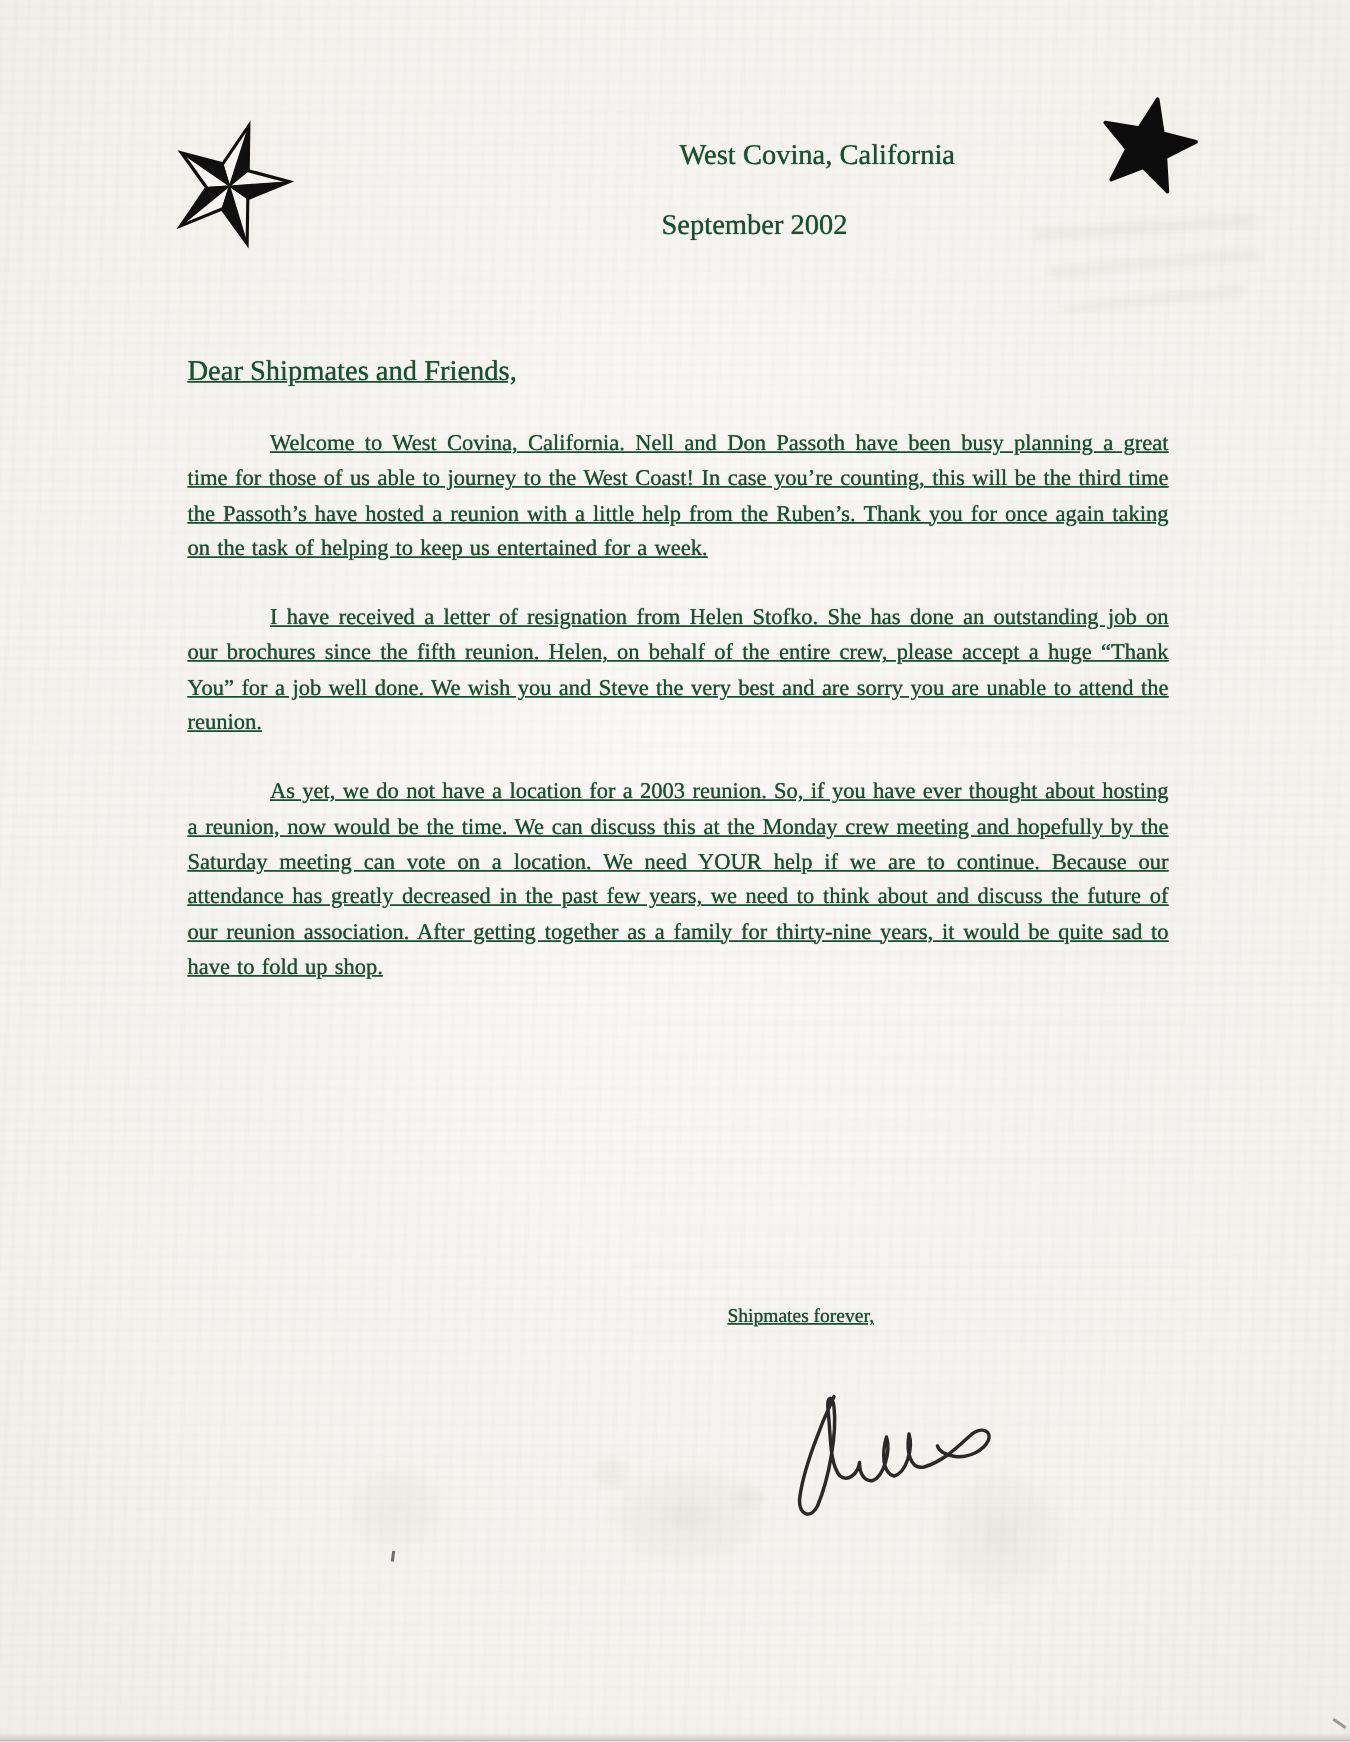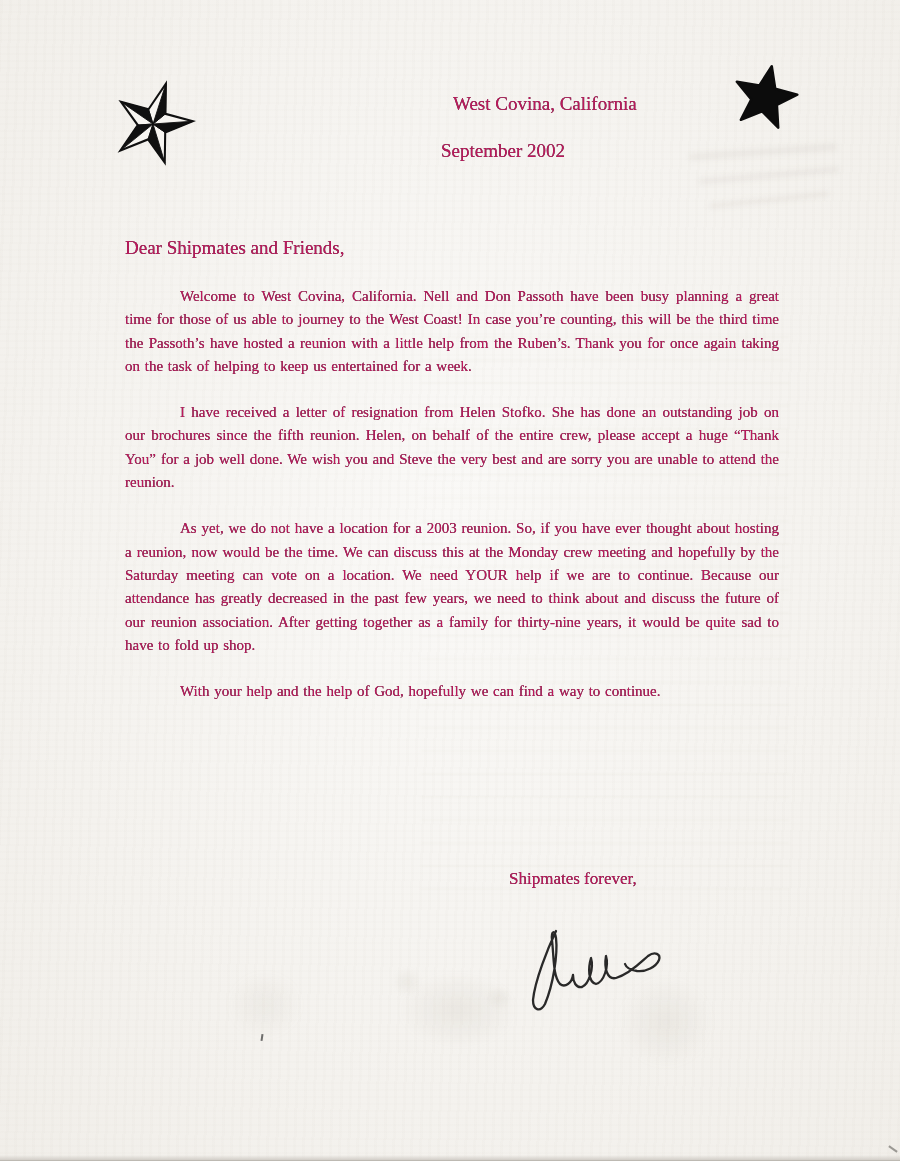--- a/index.html
+++ b/index.html
@@ -3,50 +3,50 @@
 <meta charset="utf-8">
 <style>
   html,body { margin:0; padding:0; background:#e8e6e2; }
   .page {
     position:relative;
     width:900px; height:1161px;
     margin:0 auto;
     background:#f5f3ef;
     overflow:hidden;
     font-family:"Liberation Serif","DejaVu Serif",serif;
-    color:#be185d;
+    color:#14532d;
   }
   
   .page::before {
     content:"";
     position:absolute; inset:0;
     background:
       repeating-linear-gradient(92deg, rgba(165,156,140,0.028) 0 3px, rgba(255,255,255,0) 3px 9px),
       repeating-linear-gradient(0deg, rgba(165,156,140,0.02) 0 2px, rgba(255,255,255,0) 2px 7px),
       radial-gradient(ellipse at 50% 45%, rgba(255,255,255,0.5) 0%, rgba(233,229,222,0.35) 100%);
     pointer-events:none;
   }
   .txt { text-shadow:0 0 0.6px rgba(0,0,0,0.8); }
 
   .header-loc  { position:absolute; left:453px; top:93px;  font-size:19px; }
   .header-date { position:absolute; left:441px; top:140px; font-size:19px; }
 
   .star-left  { position:absolute; left:110px; top:78px;  width:86px; height:92px; }
   .star-right { position:absolute; left:726px; top:63px;  width:78px; height:70px; }
 
-  .body-block { position:absolute; left:125px; top:237px; width:654px; }
+  .body-block { position:absolute; left:125px; top:237px; width:654px;text-decoration:underline; }
   .salutation { font-size:19px; margin:0 0 26px 0; }
   .para {
     font-size:15px; line-height:23.3px;
     text-align:justify;
     text-indent:55px;
     word-spacing:1px;
     margin:0 0 23px 0;
   }
-  .closing { position:absolute; left:509px; top:869px; font-size:17px; }
+  .closing { position:absolute; left:485px; top:869px; font-size:13px;text-decoration:underline; }
 
   .signature { position:absolute; left:500px; top:920px; width:180px; height:110px; }
 
   
   .ghost { position:absolute; pointer-events:none; }
   .ghost-lines {
     left:420px; top:330px; width:370px; height:560px;
     background:repeating-linear-gradient(0deg, rgba(150,142,126,0.05) 0 2px, rgba(255,255,255,0) 2px 23px);
     filter:blur(1.2px); opacity:.55;
   }
@@ -93,21 +93,20 @@
   </svg>
 
   <div class="header-loc txt">West Covina, California</div>
   <div class="header-date txt">September 2002</div>
 
   <div class="body-block">
     <div class="salutation txt">Dear Shipmates and Friends,</div>
     <p class="para txt">Welcome to West Covina, California.  Nell and Don Passoth have been busy planning a great time for those of us able to journey to the West Coast!  In case you’re counting, this will be the third time the Passoth’s have hosted a reunion with a little help from the Ruben’s.  Thank you for once again taking on the task of helping to keep us entertained for a week.</p>
     <p class="para txt">I have received a letter of resignation from Helen Stofko. She has done an outstanding job on our brochures since the fifth reunion.  Helen, on behalf of the entire crew, please accept a huge “Thank You” for a job well done.  We wish you and Steve the very best and are sorry you are unable to attend the reunion.</p>
     <p class="para txt">As yet, we do not have a location for a 2003 reunion.  So, if you have ever thought about hosting a reunion, now would be the time.  We can discuss this at the Monday crew meeting and hopefully by the Saturday meeting can vote on a location.  We need YOUR help if we are to continue.  Because our attendance has greatly decreased in the past few years, we need to think about and discuss the future of our reunion association.  After getting together as a family for thirty-nine years, it would be quite sad to have to fold up shop.</p>
-    <p class="para txt">With your help and the help of God, hopefully we can find a way to continue.</p>
   </div>
 
   <div class="closing txt">Shipmates forever,</div>
 
   <svg class="signature" viewBox="0 0 180 110" role="img" aria-label="Bill">
     <path d="M56,11
              C48,28 35,60 33,80
              C33,90 40,93 45,84
              C53,65 58,35 56,18
              C55,10 51,10 52,20

